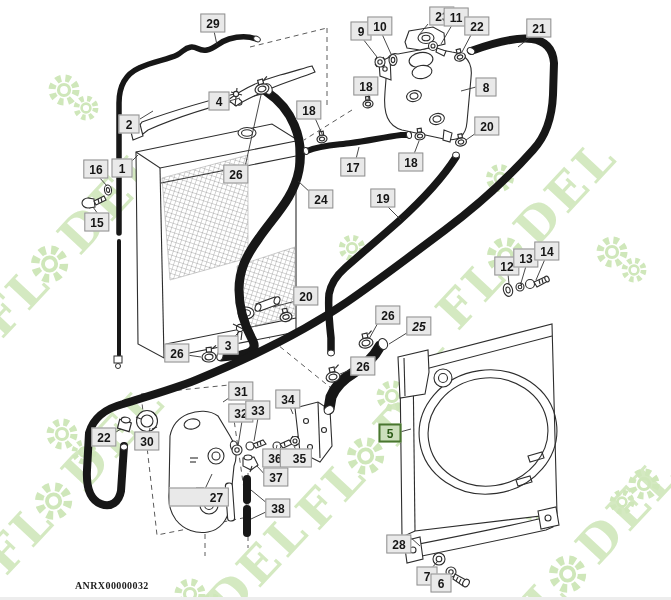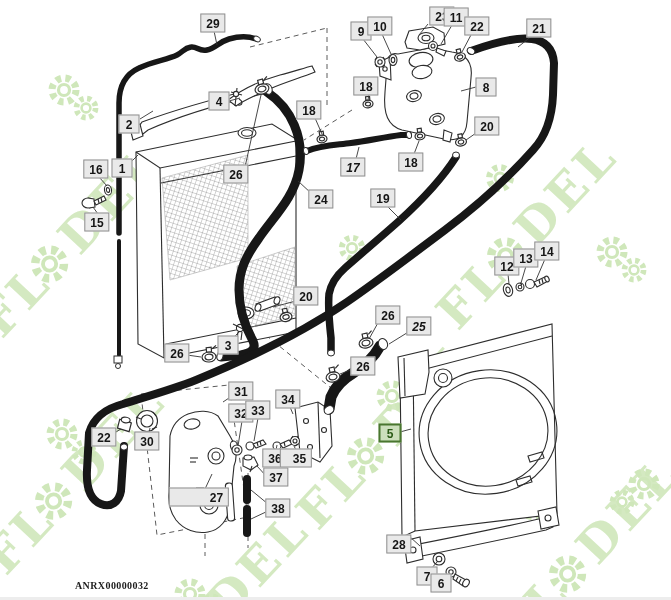--- a/index.html
+++ b/index.html
@@ -438,21 +438,21 @@
       <div class="callout" style="left: 430px; top: 16px; margin-left: 12px;">23</div>
       <div class="callout" style="left: 456px; top: 17px;">11</div>
       <div class="callout" style="left: 477px; top: 26px;">22</div>
       <div class="callout" style="left: 539px; top: 28px;">21</div>
       <div class="callout" style="left: 129px; top: 124px;">2</div>
       <div class="callout" style="left: 219px; top: 101px;">4</div>
       <div class="callout" style="left: 309px; top: 110px;">18</div>
       <div class="callout" style="left: 486px; top: 87px;">8</div>
       <div class="callout" style="left: 366px; top: 86px;">18</div>
       <div class="callout" style="left: 487px; top: 126px;">20</div>
-      <div class="callout" style="left: 353px; top: 167px; font-style: italic;">17</div>
+      <div class="callout" style="left: 353px; top: 167px;">17</div>
       <div class="callout" style="left: 411px; top: 162px;">18</div>
       <div class="callout" style="left: 96px; top: 169px;">16</div>
       <div class="callout" style="left: 122px; top: 168px;">1</div>
       <div class="callout" style="left: 236px; top: 174px;">26</div>
       <div class="callout" style="left: 321px; top: 199px;">24</div>
       <div class="callout" style="left: 383px; top: 198px;">19</div>
       <div class="callout" style="left: 97px; top: 222px;">15</div>
       <div class="callout" style="left: 507px; top: 266px;">12</div>
       <div class="callout" style="left: 526px; top: 258px;">13</div>
       <div class="callout" style="left: 547px; top: 251px;">14</div>

